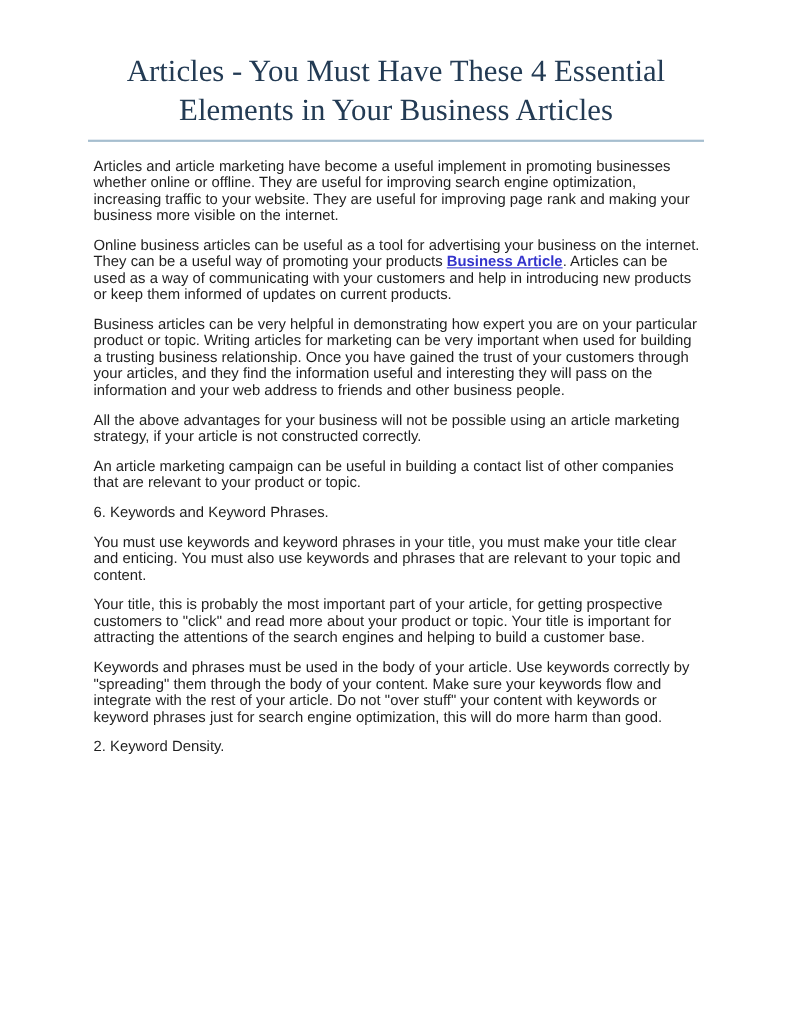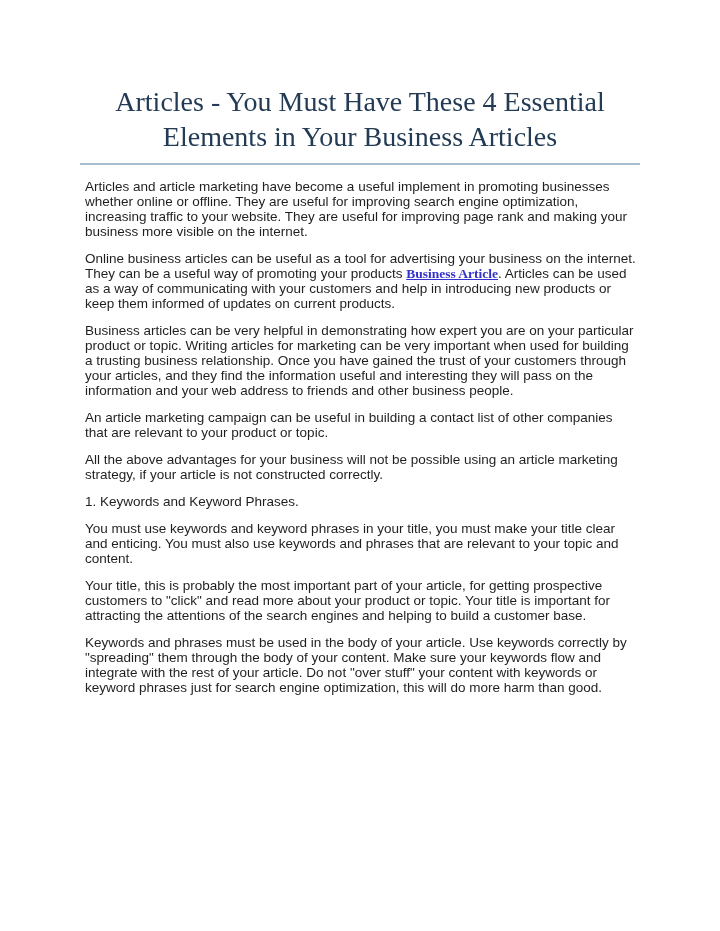--- a/index.html
+++ b/index.html
@@ -13,21 +13,21 @@
     font-family: "Liberation Sans", sans-serif;
     overflow: hidden;
   }
   .page {
     width: 720px;
     height: 931px;
     position: relative;
     background: #ffffff;
   }
   .doc-title {
-    margin: 84px auto 0;
+    margin: 48px auto 0;
     max-width: 510px;
     text-align: center;
     font-family: "Liberation Serif", serif;
     font-size: 28px;
     line-height: 35px;
     font-weight: 400;
     color: #233b54;
   }
   .title-rule {
     width: 560px;
@@ -44,49 +44,49 @@
     color: #1f1f1f;
   }
   .body-text p {
     margin: 0 0 12px 0;
   }
   a.inline-link {
     color: #3333cc;
     font-weight: bold;
     text-decoration: underline;
     cursor: pointer;
-    font-family: Liberation Serif, serif;
   }
 </style>
 </head>
 <body>
 
 <div class="page">
 
   <h1 class="doc-title">Articles - You Must Have These 4 Essential Elements in Your Business Articles</h1>
 
   <hr class="title-rule">
 
   <div class="body-text">
 
     <p>Articles and article marketing have become a useful implement in promoting businesses whether online or offline. They are useful for improving search engine optimization, increasing traffic to your website. They are useful for improving page rank and making your business more visible on the internet.</p>
 
     <p><span>Online business articles can be useful as a tool for advertising your business on the internet. They can be a useful way of promoting your products </span><a class="inline-link">Business Article</a><span>. Articles can be used as a way of communicating with your customers and help in introducing new products or keep them informed of updates on current products.</span></p>
 
     <p>Business articles can be very helpful in demonstrating how expert you are on your particular product or topic. Writing articles for marketing can be very important when used for building a trusting business relationship. Once you have gained the trust of your customers through your articles, and they find the information useful and interesting they will pass on the information and your web address to friends and other business people.</p>
 
+    <p>All the above advantages for your business will not be possible using an article marketing strategy, if your article is not constructed correctly.</p>
+
     <p>An article marketing campaign can be useful in building a contact list of other companies that are relevant to your product or topic.</p>
 
-    <p>All the above advantages for your business will not be possible using an article marketing strategy, if your article is not constructed correctly.</p>
 
-
-    <p>1. Keywords and Keyword Phrases.</p>
+    <p>6. Keywords and Keyword Phrases.</p>
 
     <p>You must use keywords and keyword phrases in your title, you must make your title clear and enticing. You must also use keywords and phrases that are relevant to your topic and content.</p>
 
     <p>Your title, this is probably the most important part of your article, for getting prospective customers to "click" and read more about your product or topic. Your title is important for attracting the attentions of the search engines and helping to build a customer base.</p>
 
     <p>Keywords and phrases must be used in the body of your article. Use keywords correctly by "spreading" them through the body of your content. Make sure your keywords flow and integrate with the rest of your article. Do not "over stuff" your content with keywords or keyword phrases just for search engine optimization, this will do more harm than good.</p>
 
+    <p>2. Keyword Density.</p>
 
   </div>
 
 </div>
 
 </body></html>

